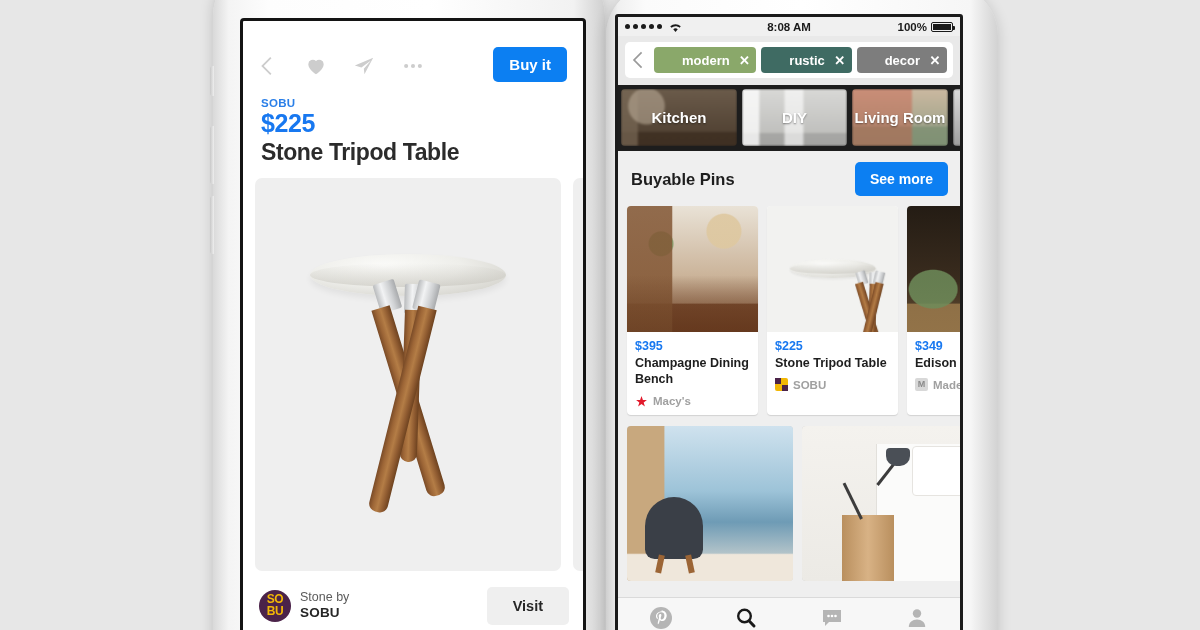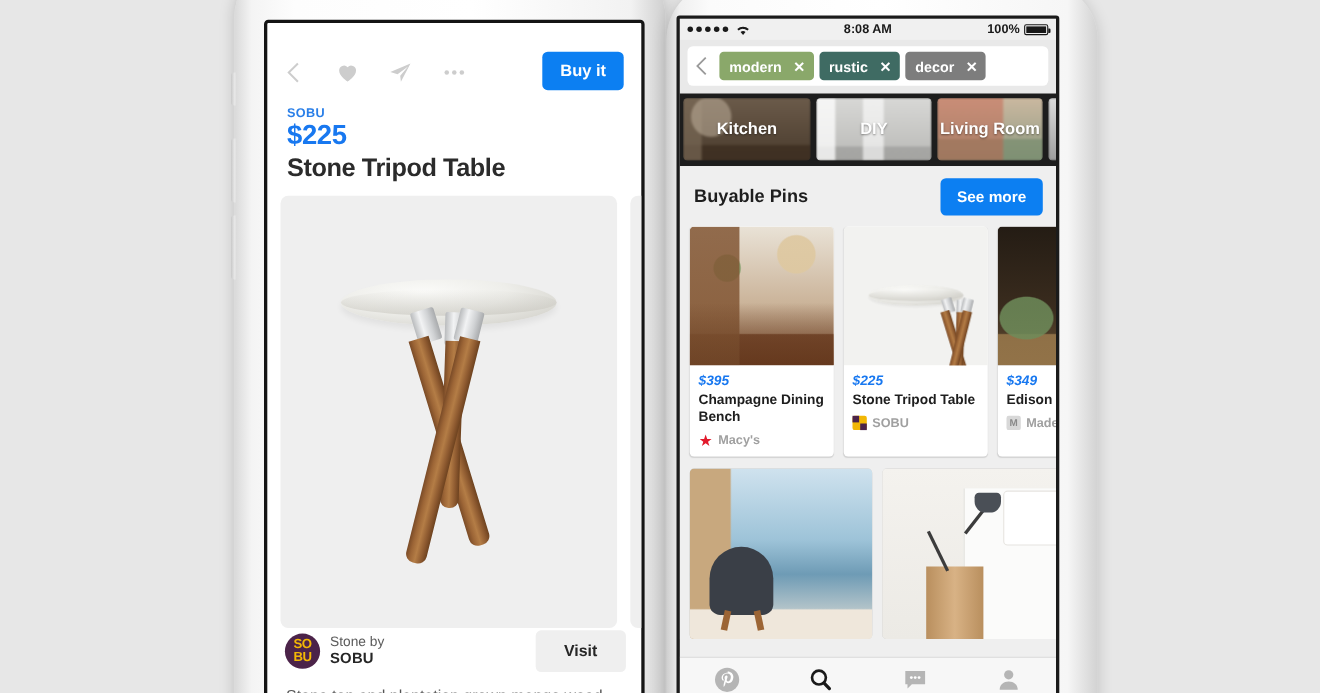--- a/index.html
+++ b/index.html
@@ -97,21 +97,21 @@
   .tt-fer {
     position: absolute; width: 22px; height: 30px; transform-origin: top center;
     background: linear-gradient(90deg,#b9bbbd 0%,#f2f3f4 35%,#cfd1d3 70%,#a8aaac 100%);
     border-radius: 2px;
   }
   .leg-wood {
     background: linear-gradient(90deg,#7a4b27 0%,#9c6536 22%,#b47d46 48%,#8e5a30 78%,#6d421f 100%);
   }
 
   .seller-row {
-    display: flex; align-items: center; padding: 2px 14px 0 16px; gap: 9px;
+    display: flex; align-items: center; padding: 16px 14px 0 16px; gap: 9px;
   }
   .sobu-logo {
     width: 32px; height: 32px; border-radius: 50%; flex: 0 0 auto;
     background: #4b2349; position: relative; overflow: hidden;
   }
   .sobu-logo .l1, .sobu-logo .l2 {
     position: absolute; left: 0; right: 0; text-align: center;
     font-family: "Liberation Sans", sans-serif; font-weight: bold; color: #f2b705;
     font-size: 12px; letter-spacing: -.5px;
   }
@@ -144,21 +144,21 @@
   .sb-field {
     background: #fff; border-radius: 5px; height: 36px; display: flex; align-items: center;
     padding: 0 6px 0 4px; gap: 5px;
   }
   .sb-back { width: 20px; height: 20px; color: #9a9a9a; flex: 0 0 auto; }
   .sb-back svg { width: 100%; height: 100%; fill: currentColor; }
   .chip {
     display: flex; align-items: center; gap: 0; border-radius: 4px; height: 26px;
     color: #fff; font-size: 13px; font-weight: bold; overflow: hidden;
   }
-  .chip .txt { padding: 0 7px 0 9px; }
+  .chip .txt { padding: 0 7px 0 9px; margin-left: 19px; }
   .chip .x {
     width: 22px; text-align: center; font-size: 13px; font-weight: bold;
     cursor: pointer; padding-right: 4px;
   }
 
   .cats { background: #1d1d1d; padding: 4px 0 5px 3px; display: flex; gap: 5px; overflow: hidden; }
   .cat {
     flex: 0 0 auto; height: 57px; border-radius: 4px; position: relative; overflow: hidden;
     display: flex; align-items: center; justify-content: center;
   }
@@ -179,21 +179,21 @@
     font-family: "Liberation Sans", sans-serif;
   }
 
   .pins-row { display: flex; gap: 9px; padding: 0 0 0 9px; background: #efefef; }
   .pcard {
     flex: 0 0 auto; width: 131px; background: #fff; border-radius: 4px; overflow: hidden;
     box-shadow: 0 1px 1px rgba(0,0,0,.12);
   }
   .pcard .thumb { height: 126px; position: relative; overflow: hidden; background: #ddd; }
   .pcard .info { padding: 7px 7px 8px 8px; }
-  .pcard .p { color: #1878f0; font-size: 12.5px; font-weight: bold; font-style: italic; }
+  .pcard .p { color: #1878f0; font-size: 12.5px; font-weight: bold; }
   .pcard .n { color: #1e1e1e; font-size: 12.5px; font-weight: bold; line-height: 1.28; margin-top: 2px; }
   .pcard .m { display: flex; align-items: center; gap: 5px; margin-top: 7px; }
   .pcard .m .lbl { color: #a0a0a0; font-size: 11.5px; font-weight: bold; }
   .mk { width: 13px; height: 13px; flex: 0 0 auto; border-radius: 2px; }
 
   .pins-row2 { display: flex; gap: 9px; padding: 11px 0 0 9px; background: #efefef; }
   .bigpin { flex: 0 0 auto; width: 166px; height: 155px; border-radius: 4px; overflow: hidden; position: relative; background:#ccc;}
 
   .tabbar {
     position: absolute; left: 0; right: 0; bottom: 0; height: 40px;

